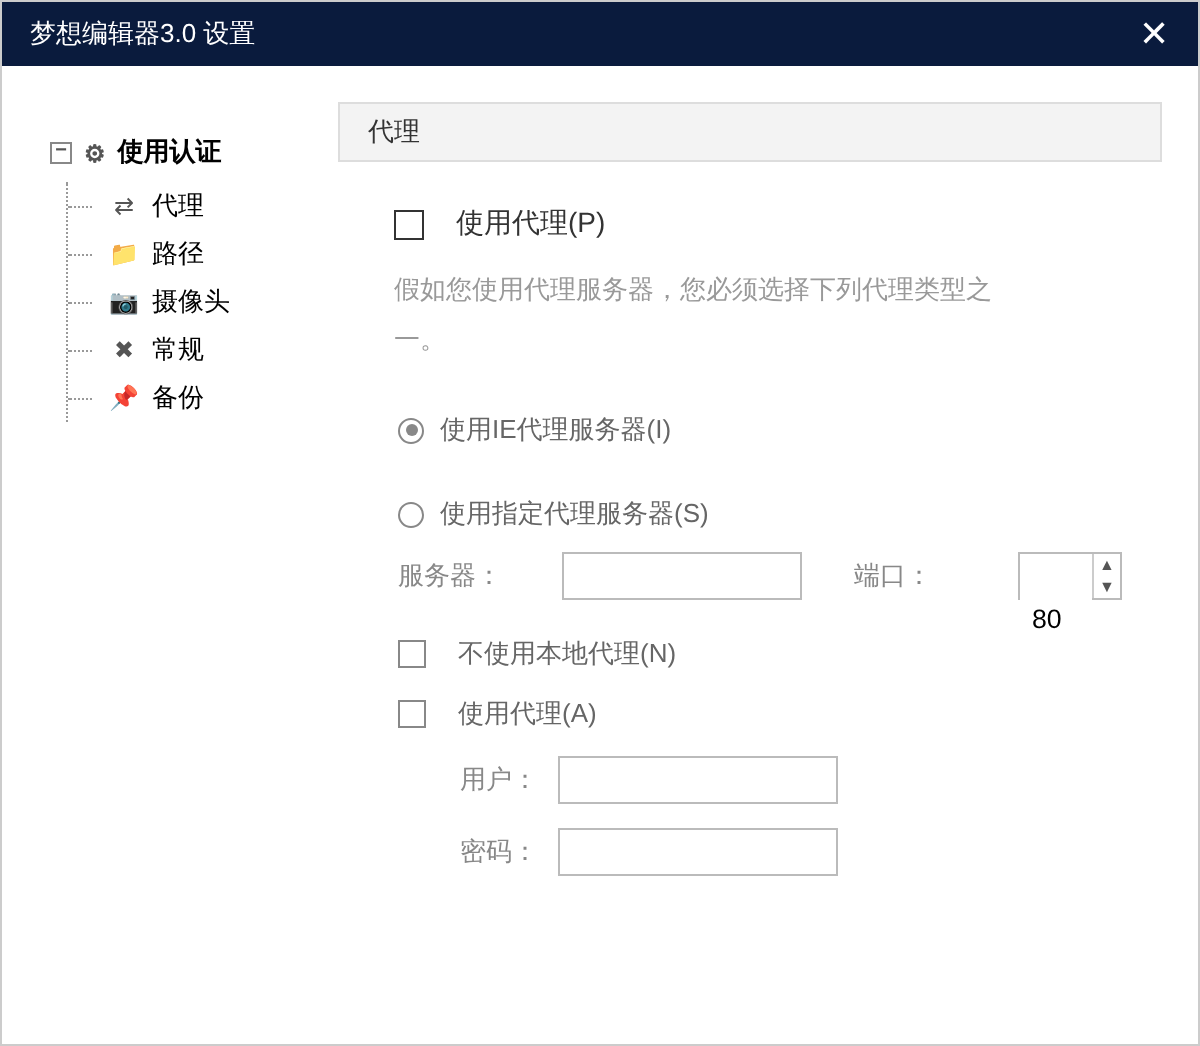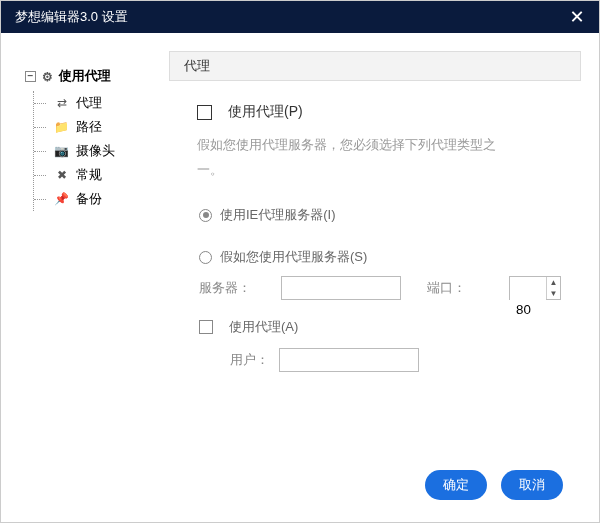--- a/index.html
+++ b/index.html
@@ -53,21 +53,21 @@
     <span>✕</span>
   </div>
 </div>
 
 <div class="body">
  <div class="main-row">
   <div class="sidebar">
     <div class="tree-root">
       <span class="expand">−</span>
       <span class="gear-icon"></span>
-      <span>使用代理</span>
+      <span>使用认证</span>
     </div>
     <div class="tree-children">
       <div class="tree-item">
         <span class="ticon">⇄</span>
         <span>代理</span>
       </div>
       <div class="tree-item">
         <span class="ticon">📁</span>
         <span>路径</span>
       </div>
@@ -94,48 +94,52 @@
         <span class="big-label">使用代理(P)</span>
       </div>
       <div class="desc">假如您使用代理服务器，您必须选择下列代理类型之一。</div>
 
       <div class="radio-row">
         <span class="radio selected"></span>
         <span>使用IE代理服务器(I)</span>
       </div>
       <div class="radio-row">
         <span class="radio"></span>
-        <span>假如您使用代理服务器(S)</span>
+        <span>使用指定代理服务器(S)</span>
       </div>
 
       <div class="form-row">
         <label>服务器：</label>
         <input class="text-input server-input" style="">
         <label>端口：</label>
         <div class="port-box">
           <input class="port-input" value="80" style="">
           <div class="spinner">
             <div class="spin">▲</div>
             <div class="spin">▼</div>
           </div>
         </div>
       </div>
 
       <div class="checkbox-row sub-check">
         <span class="chk"></span>
+        <span>不使用本地代理(N)</span>
+      </div>
+      <div class="checkbox-row sub-check">
+        <span class="chk"></span>
         <span>使用代理(A)</span>
       </div>
 
       <div class="auth-fields">
         <div class="auth-row">
           <label>用户：</label>
           <input class="auth-input" style="">
         </div>
+        <div class="auth-row">
+          <label>密码：</label>
+          <input class="auth-input" type="password" style="">
+        </div>
       </div>
     </div>
   </div>
  </div>
 
- <div class="footer">
-   <button class="btn">确定</button>
-   <button class="btn">取消</button>
- </div>
 </div>
 
 </body></html>

